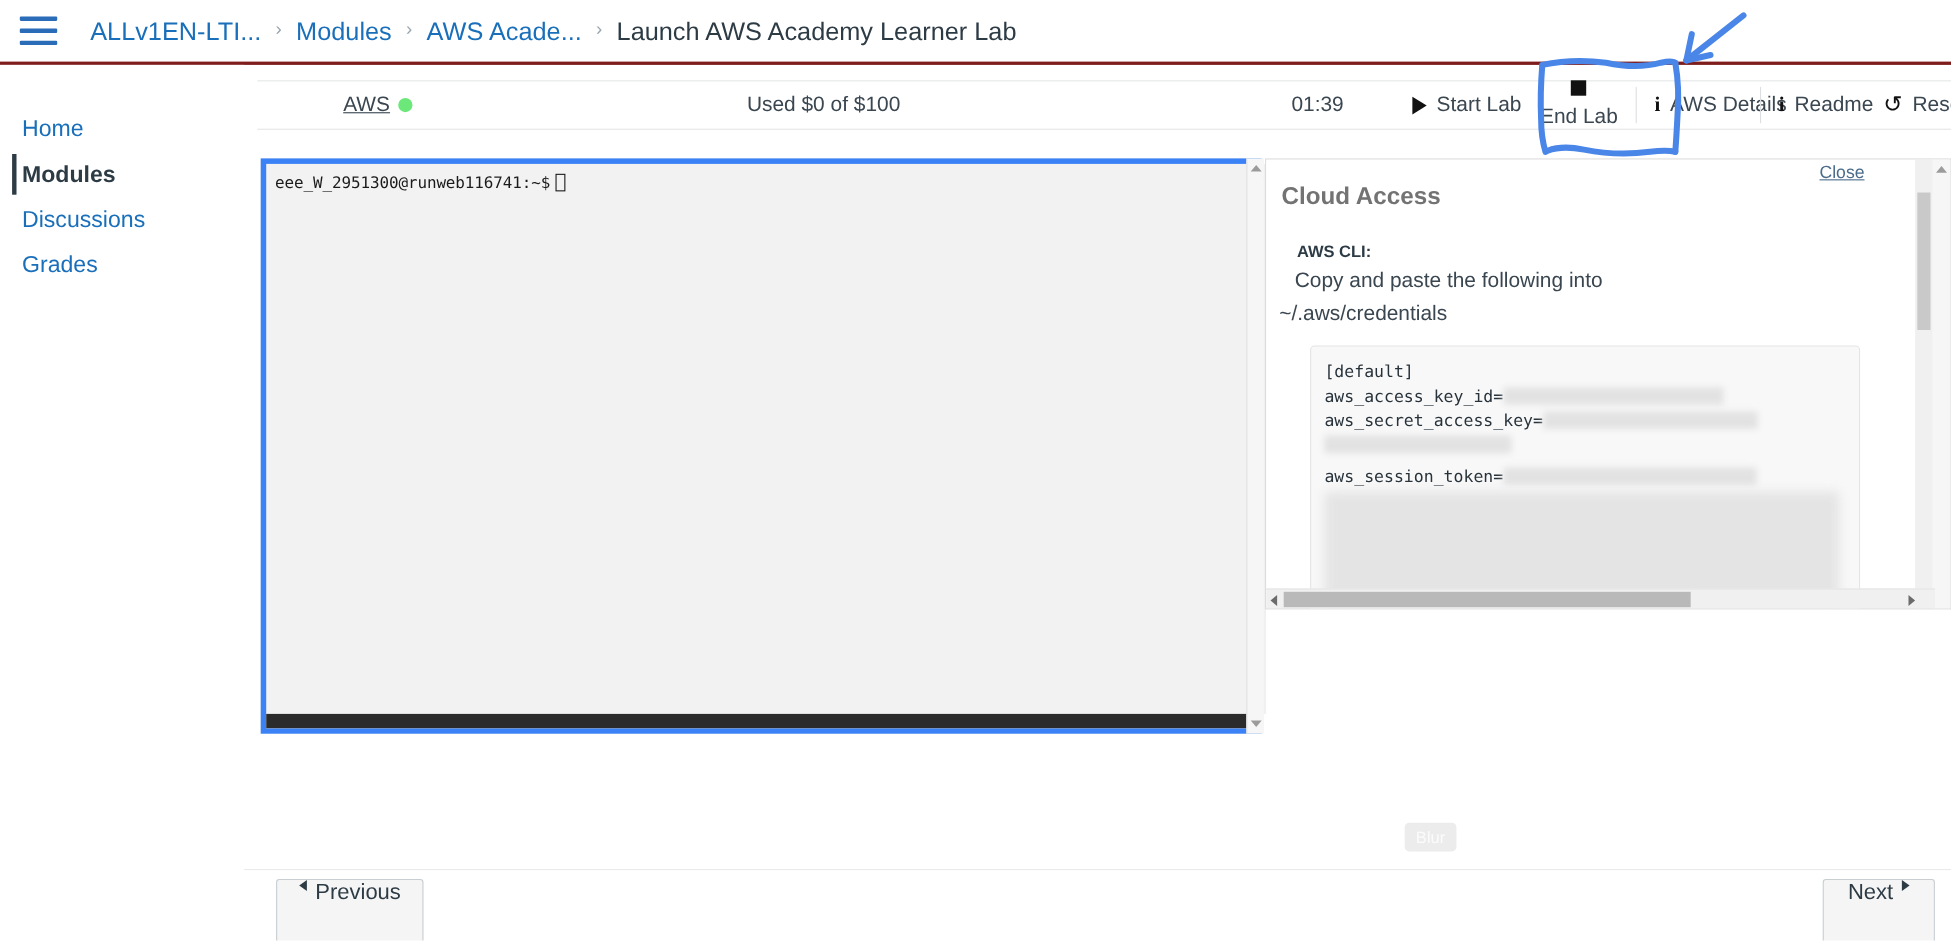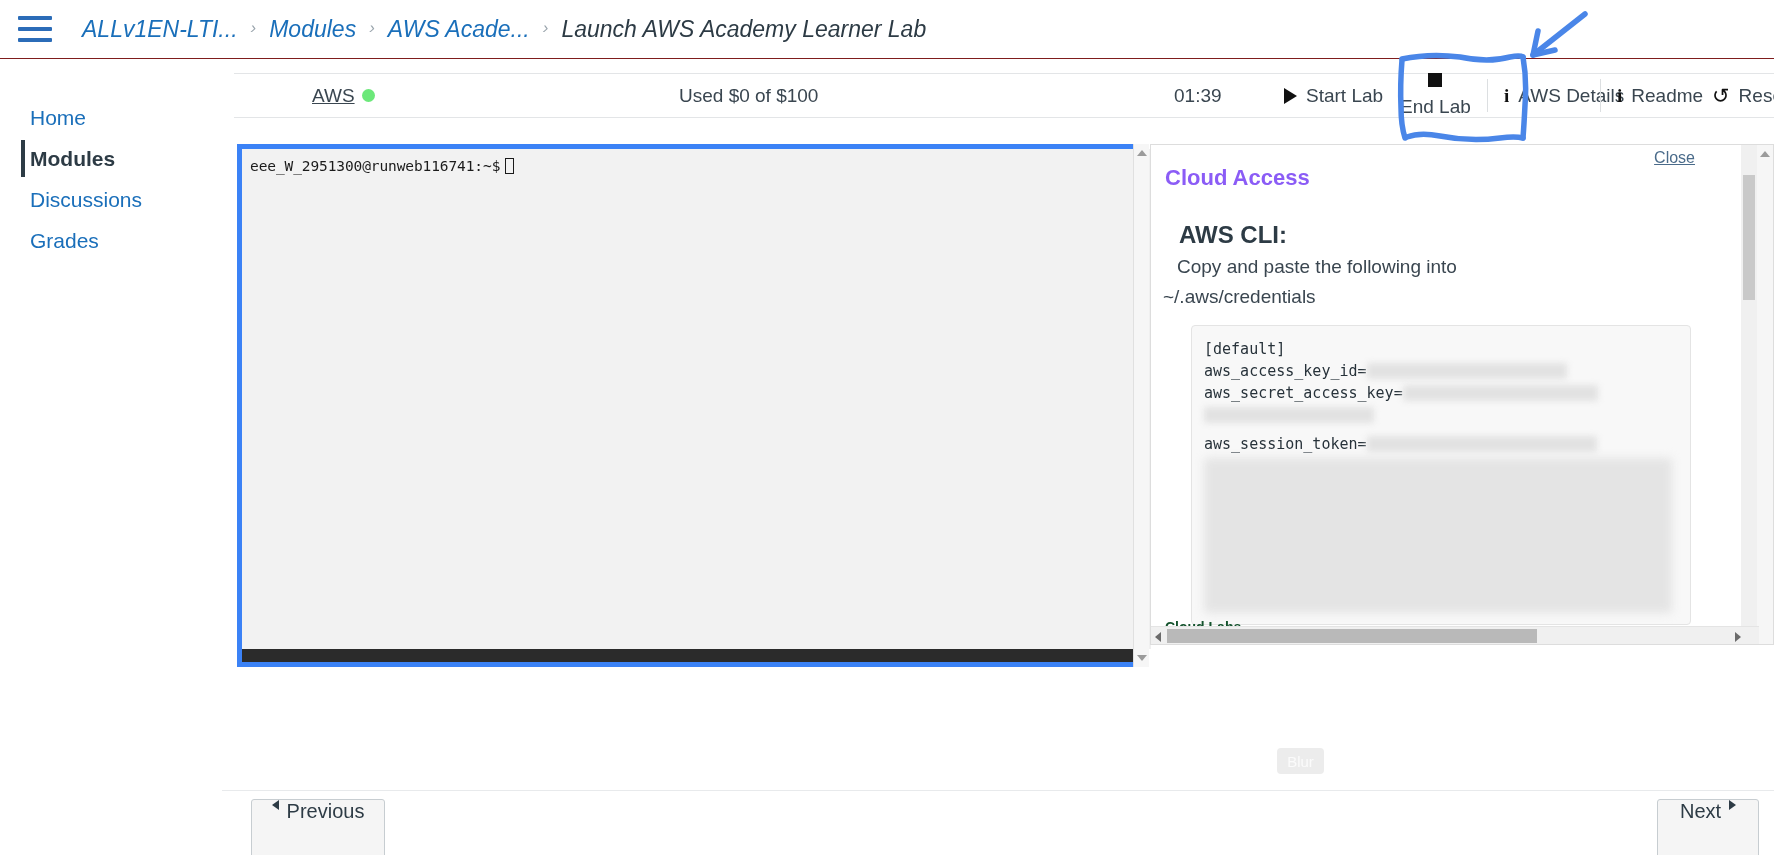--- a/index.html
+++ b/index.html
@@ -9,41 +9,40 @@
     background: #ffffff;
     font-family: "Liberation Sans", sans-serif;
     overflow: hidden;
   }
   #page { position: relative; width: 1774px; height: 855px; background:#fff; }
 
   
   #topbar {
     position: absolute; left:0; top:0; width:1774px; height:59px;
     background:#fff; display:flex; align-items:center;
-    border-bottom:1px solid #7f1d1d;
-    font-style:italic;
+    border-bottom:3px solid #7f1d1d;
   }
   #hamburger {
     width: 34px; height: 26px; margin-left: 18px; margin-right: 30px;
     display:flex; flex-direction:column; justify-content:space-between;
     cursor:pointer;
   }
   #hamburger span { display:block; height:4px; background:#2b6cb8; border-radius:1px; }
   .crumb {
     font-size: 23px; color:#1a6fba; white-space:nowrap;
   }
   .crumb.current { color:#2d3b45; }
   .crumb-sep {
     font-size: 17px; color:#9aa5ad; margin:0 13px; position:relative; top:-1px;
   }
 
   
   #sidebar {
     position:absolute; left:0; top:59px; width:222px; height:796px;
-    background:#fff; padding-top:38px;padding-left:10px;
+    background:#fff; padding-top:38px;
   }
   .nav-item {
     position:relative; height:41px; display:flex; align-items:center;
     padding-left:20px; font-size:21px; color:#1a6fba; cursor:pointer;
   }
   .nav-item.active { color:#2d3b45; font-weight:bold; }
   .nav-item.active::before {
     content:""; position:absolute; left:11px; top:2px;
     width:4px; height:37px; background:#2d3b45;
   }
@@ -110,30 +109,30 @@
     border-left:5px solid transparent; border-right:5px solid transparent;
   }
   .vs-up { top:6px; border-bottom:6px solid #9b9b9b; }
   .vs-dn { bottom:6px; border-top:6px solid #9b9b9b; }
 
   #term-vscroll-inner { left:893px; top:0px; height:510px; }
   #term-vscroll-outer { left:911px; top:85px; height:523px; background:#f6f6f6; }
 
   
   #details-panel {
-    position:absolute; left:928px; top:85px; width:624px; height:501px;
+    position:absolute; left:928px; top:85px; width:624px; height:410px;
     background:#fff; border:1px solid #ddd; overflow:hidden;
   }
   #close-link {
     position:absolute; right:44px; top:4px; font-size:16px; color:#4a6b8a;
     text-decoration:underline; cursor:pointer;
   }
   #panel-body { position:absolute; left:0; top:0; width:588px; height:523px; padding:15px 12px 0 12px; }
-  .panel-h2 { font-size:22px; color:#8b5cf6; font-weight:bold; margin:5px 0 16px 2px; }
-  .panel-h3 { font-size:24px; color:#2d3b45; font-weight:bold; margin:30px 0 0 16px; }
+  .panel-h2 { font-size:22px; color:#737373; font-weight:bold; margin:5px 0 16px 2px; }
+  .panel-h3 { font-size:15px; color:#2d3b45; font-weight:bold; margin:30px 0 0 16px; }
   .panel-p  { font-size:19px; color:#3a4650; margin:7px 0 0 14px; line-height:1.2; }
   .panel-p.wrap2 { margin-left:0px; }
   #code-box {
     position:relative; margin:16px 0 0 28px; width:500px; height:300px;
     background:#f8f8f8; border:1px solid #e4e4e4; border-radius:4px;
     padding:14px 0 0 12px; overflow:hidden;
   }
   .code-line {
     font-family:"DejaVu Sans Mono", monospace; font-size:15px; color:#27323a;
     height:22px; white-space:nowrap;

